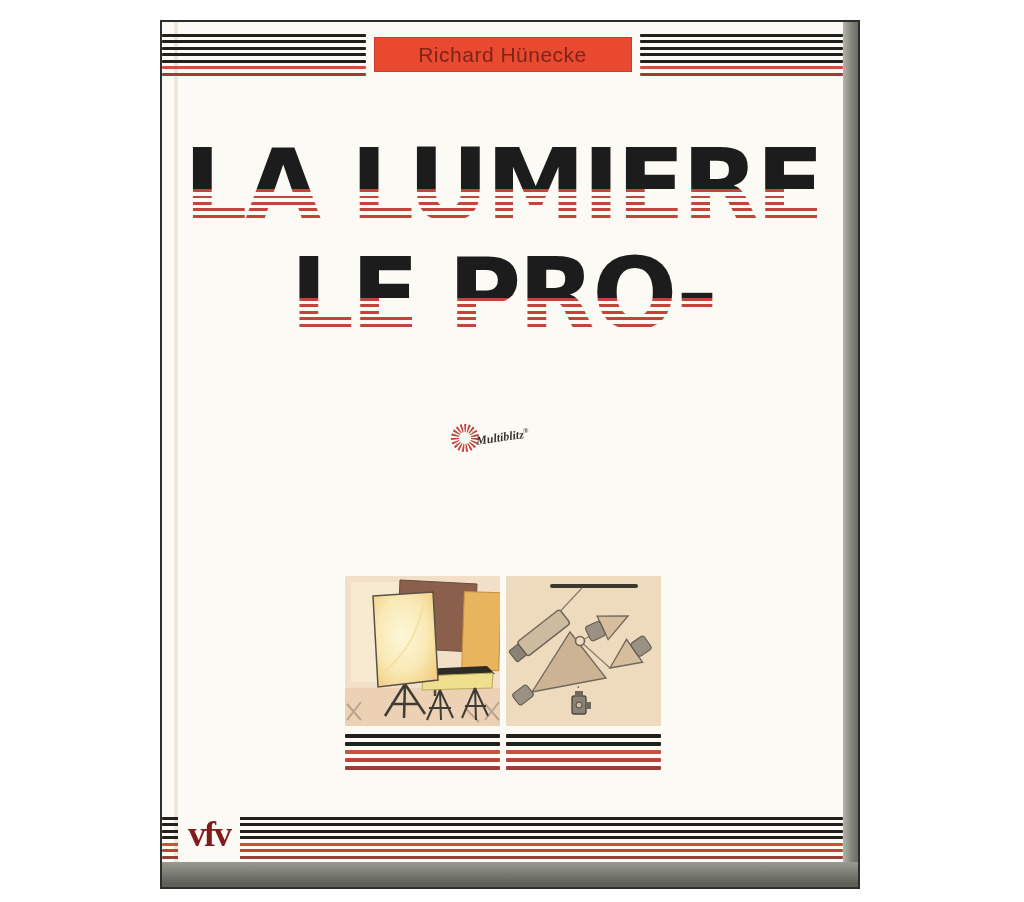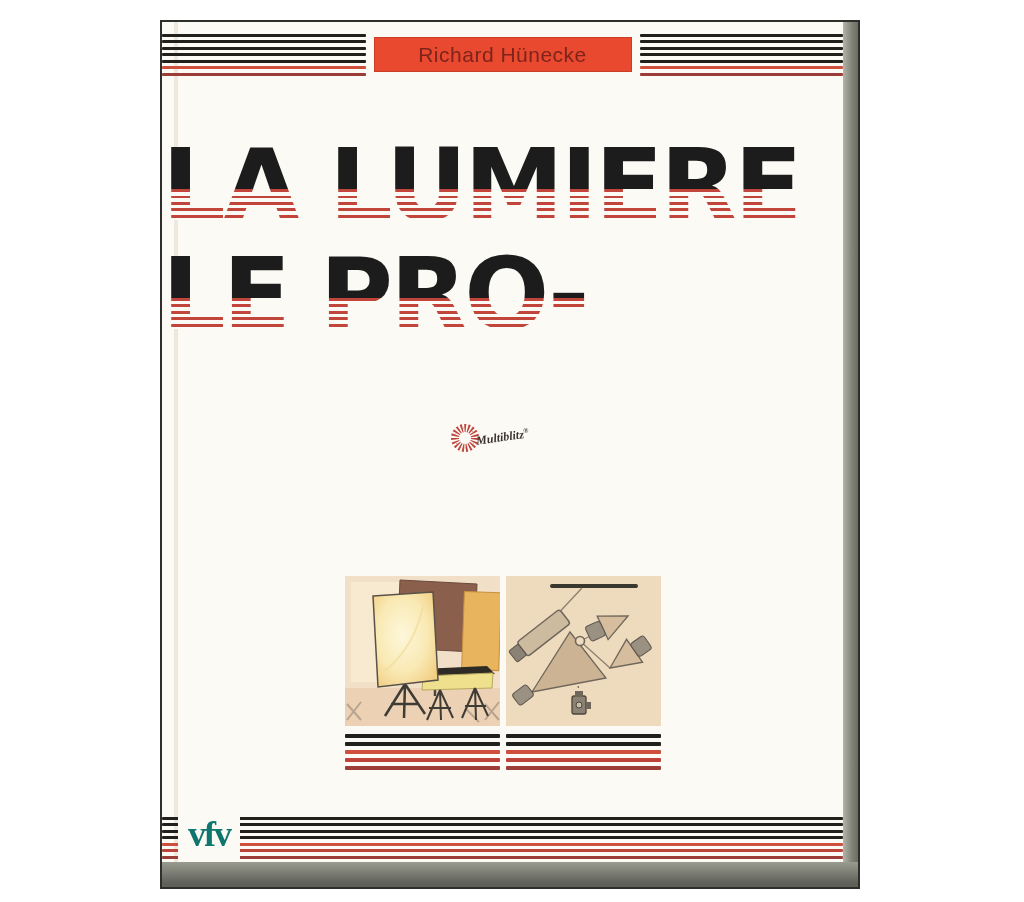--- a/index.html
+++ b/index.html
@@ -27,21 +27,21 @@
   
   .top-band { position:absolute; top:8px; left:0; width:100%;
               display:flex; align-items:center; }
   .top-band .stripes { flex:1; }
   .author-banner { width:258px; height:35px; margin:0 8px; background:#e8492f;
               display:flex; align-items:center; justify-content:center;
               box-shadow:0 0 0 1px rgba(150,40,25,.35) inset; }
   .author-banner span { font-size:21px; letter-spacing:.5px; color:#7e241b; }
 
   
-  .title-block { position:absolute; top:116px; left:0; width:100%; }
+  .title-block { position:absolute; top:116px; left:0; width:100%; text-align:center; }
   .deco-line { font-family:"DejaVu Sans", sans-serif; font-weight:bold;
                font-size:100px; line-height:95px; letter-spacing:-3px;
                white-space:nowrap; color:#1c1c1c; margin-bottom:14px; }
   @supports (-webkit-background-clip: text) {
     .deco-line {
       background-image:
         linear-gradient(#1c1c1c,#1c1c1c),
         repeating-linear-gradient(180deg,#c2453c 0 3px,#fcfaf5 3px 6.5px);
       background-size:100% 54%, 100% 46%;
       background-position:top left, bottom left;
@@ -65,21 +65,21 @@
   .panel { width:155px; }
   .panel svg { display:block; }
   .img-stripes { margin-top:8px; }
   .img-stripes i { display:block; height:3.5px; margin:4.5px 0; border-radius:1px; }
 
   
   .bottom-band { position:absolute; top:791px; left:0; width:100%; }
   .vfv-box { position:absolute; left:16px; top:-4px; width:62px; height:50px;
              background:#fcfaf5; display:flex; align-items:center; justify-content:center; }
   .vfv-box span { font-family:"Liberation Serif", serif; font-weight:bold;
-                  font-size:36px; letter-spacing:-2px; color:#0f766e; }
+                  font-size:36px; letter-spacing:-2px; color:#7f1d1d; }
 </style>
 </head>
 <body>
 
 <div class="photo">
   <div class="page-edge-right"></div>
   <div class="page-edge-bottom"></div>
 
   <div class="cover-face">
     <div class="crease"></div>

